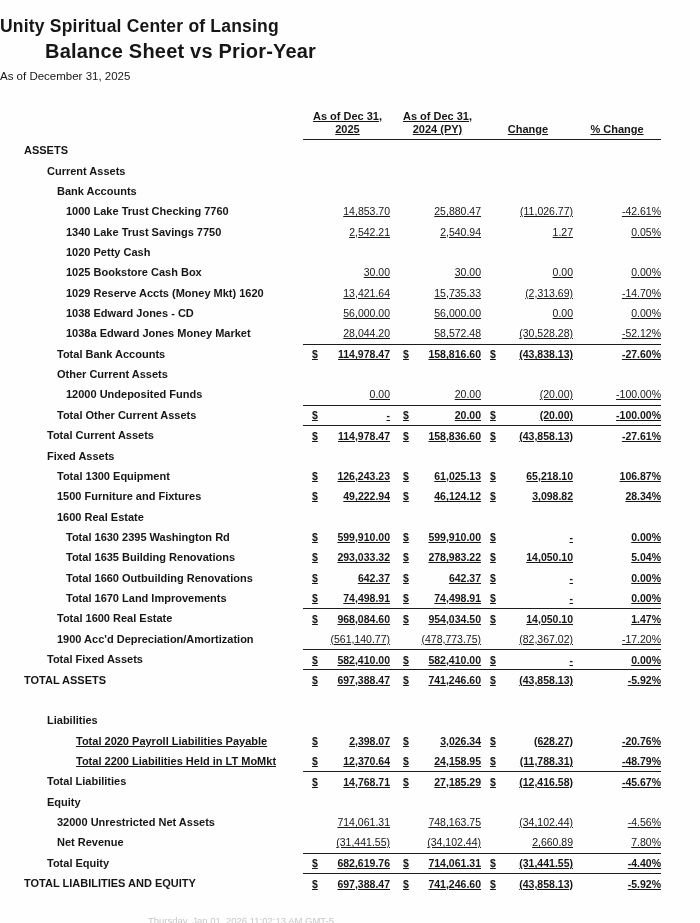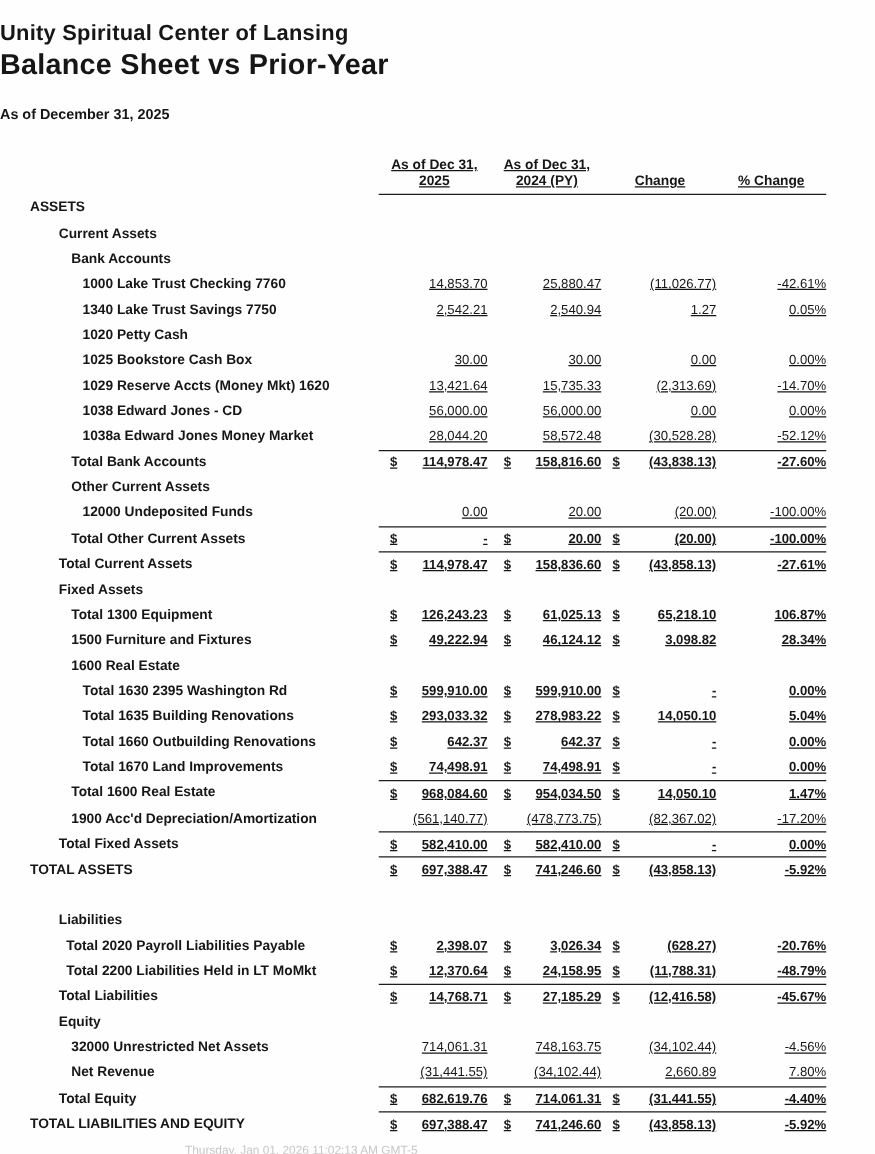--- a/index.html
+++ b/index.html
@@ -9,22 +9,22 @@
     font-family:"Liberation Sans", sans-serif;
     color:#161616;
     overflow:hidden;
     position:relative;
   }
   .page { width:700px; height:923px; position:relative; }
 
   
   .title-block { padding-top:15px; }
   .title-1 { font-size:17.5px; font-weight:bold; line-height:22px; letter-spacing:0.2px; }
-  .title-2 { font-size:23px; font-weight:bold; line-height:22px; margin-top:3px; letter-spacing:0.2px; }
-  .title-3 { font-size:11.5px; font-weight:bold; line-height:14px; margin-top:23px; }
+  .title-2 { font-size:20px; font-weight:bold; line-height:22px; margin-top:3px; letter-spacing:0.2px;padding-left:45px; }
+  .title-3 { font-size:11.5px; font-weight:normal; line-height:14px; margin-top:7px; }
 
   
   .thead {
     margin-left:303px;
     width:358px;
     margin-top:21px;
     height:36px;
     display:flex;
     align-items:flex-end;
     border-bottom:1.5px solid #1c1c1c;
@@ -33,21 +33,21 @@
   .th { font-size:11px; font-weight:bold; text-align:center; line-height:13px;text-decoration:underline; }
   .th1 { width:89px; } .th2 { width:91px; } .th3 { width:90px; } .th4 { width:88px; }
 
   
   .row { display:flex; height:20.36px; align-items:center; }
   .label { flex:1; font-weight:bold; font-size:11px; white-space:nowrap; overflow:hidden; }
   .i0 .label { padding-left:24px; }
   .i1 .label { padding-left:47px; }
   .i2 .label { padding-left:57px; }
   .i3 .label { padding-left:66px; }
-  .i4 .label { padding-left:53px; }
+  .i4 .label { padding-left:76px;text-decoration:underline; }
   .nums { width:358px; margin-right:39px; height:100%; display:flex; align-items:center;text-decoration:underline; }
   .nums.rule { border-top:1.5px solid #1c1c1c; }
   .c { display:flex; height:100%; align-items:center; font-size:10.5px; }
   .c1 { width:89px; padding-left:9px;  padding-right:2px; }
   .c2 { width:91px; padding-left:11px; padding-right:2px; }
   .c3 { width:90px; padding-left:7px;  }
   .c4 { width:88px; }
   .ds { width:9px; text-align:left; }
   .amt { flex:1; text-align:right; white-space:nowrap; }
   .row.total .amt, .row.total .ds { font-weight:bold; }

